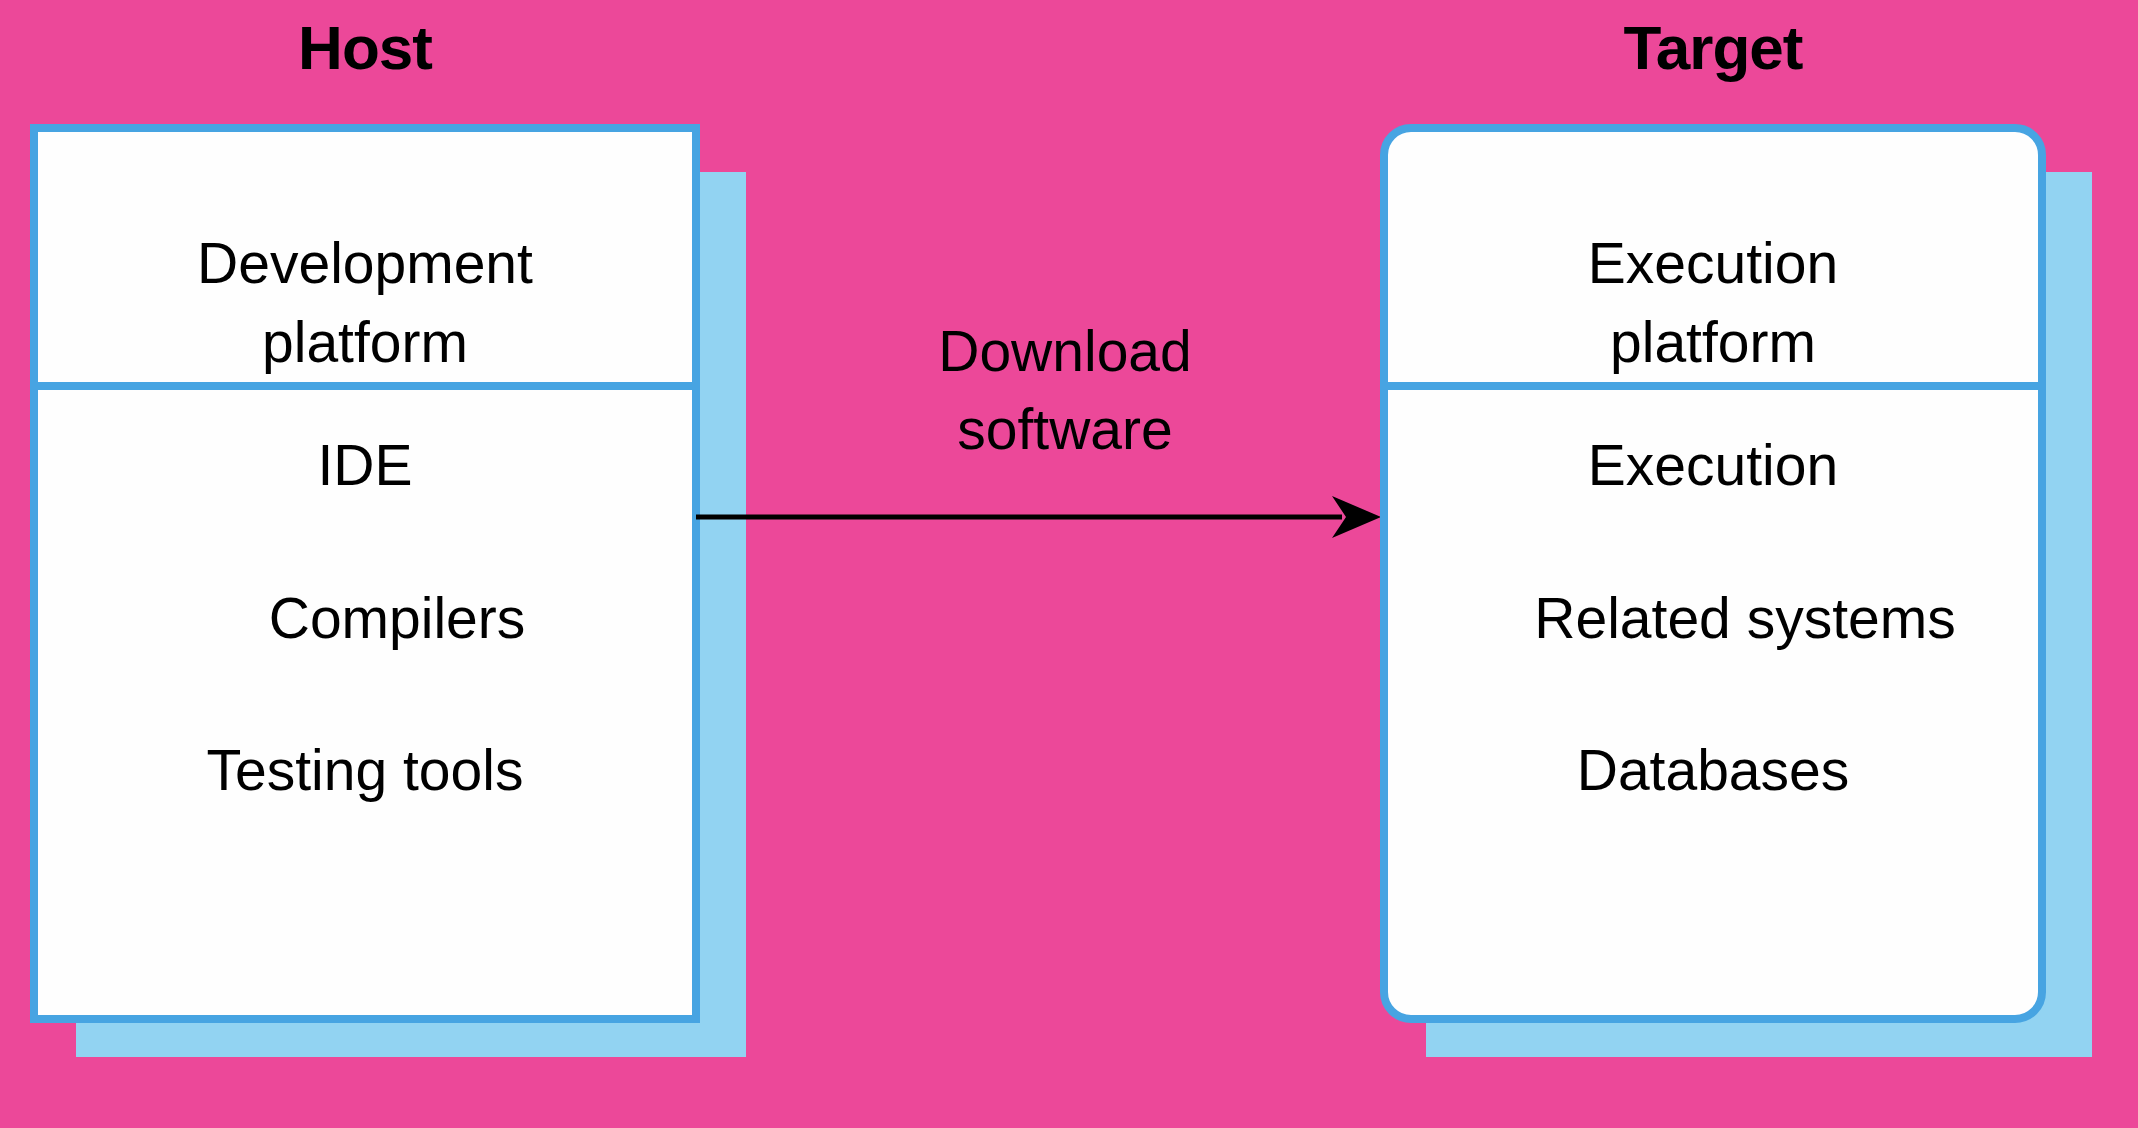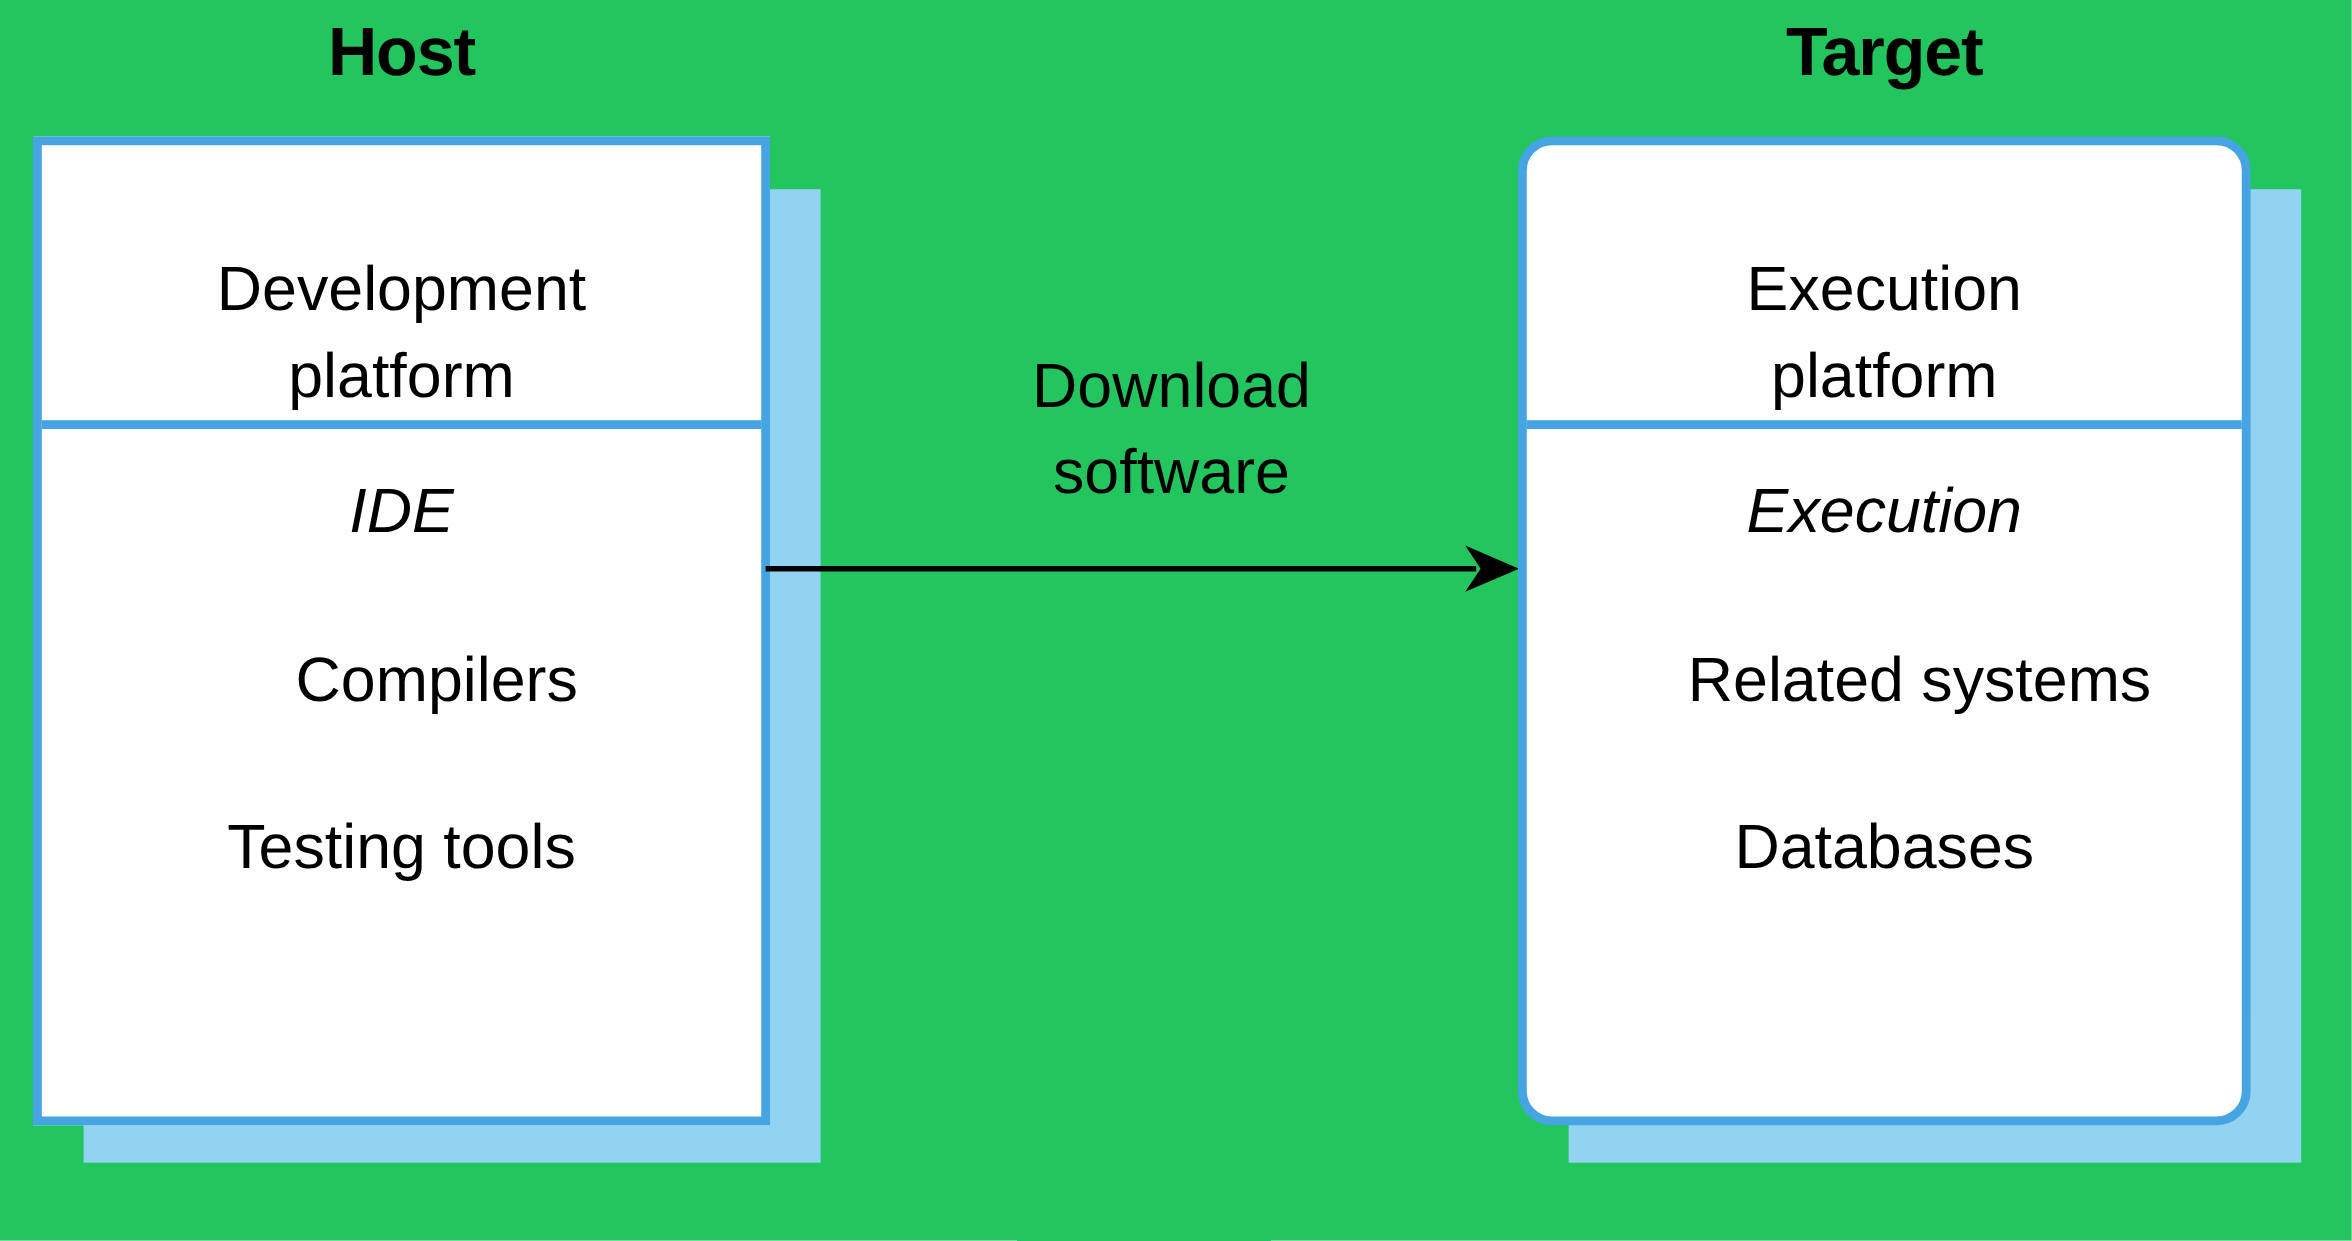--- a/index.html
+++ b/index.html
@@ -5,21 +5,21 @@
   html, body {
     margin: 0;
     padding: 0;
     background: #ffffff;
     font-family: "Liberation Sans", sans-serif;
   }
   .canvas {
     position: relative;
     width: 2138px;
     height: 1128px;
-    background: #22c55e;
+    background: #ec4899;
     overflow: hidden;
     color: #000000;
   }
   .group-title {
     position: absolute;
     top: 16px;
     text-align: center;
     font-size: 62px;
     font-weight: bold;
     letter-spacing: -1px;
@@ -57,21 +57,21 @@
   }
   .box-item {
     position: absolute;
     left: 0;
     width: 100%;
     text-align: center;
     font-size: 57px;
     line-height: 60px;
     transform: translateY(-50%);
   }
-  .item-0 { top: 333px; font-style: italic; }
+  .item-0 { top: 333px; }
   .item-1 { top: 486px; padding-left: 32px; }
   .item-2 { top: 638px; }
 
   .host-title   { left: 30px;   width: 670px; }
   .host-shadow  { left: 76px;   top: 172px; }
   .host-box     { left: 30px; }
 
   .target-title { left: 1380px; width: 666px; }
   .target-shadow{ left: 1426px; top: 172px; width: 666px; }
   .target-box   { left: 1380px; width: 666px; border-radius: 31px; }

